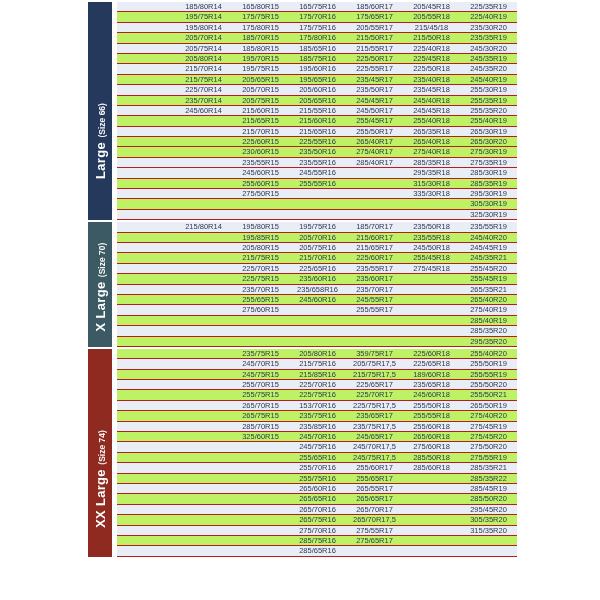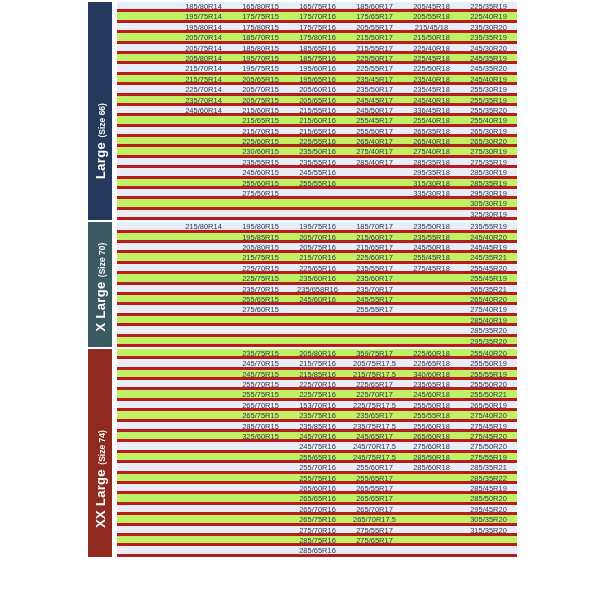--- a/index.html
+++ b/index.html
@@ -27,21 +27,21 @@
   .band-name { font-size: 13px; font-weight: bold; letter-spacing: .3px; }
   .band-size { font-size: 8.5px; font-weight: bold; opacity: .95; }
   .sec0 .band-text { --shift: -30px; }
   .sec1 .band-text { --shift: -2px; }
   .sec2 .band-text { --shift: -26px; }
   .grid { display: block; }
   .row {
     display: flex;
     height: 10.4px;
     box-sizing: border-box;
-    border-bottom: 3px solid #b91c1c;
+    border-bottom: 1px solid #b91c1c;
   }
   .row-a { background: #e9edf5; }
   .row-b { background: #bef264; }
   .cell {
     flex: none; width: 57px;
     font-size: 7.5px;
     line-height: 9.4px;
     text-align: center;
     white-space: nowrap;
     overflow: visible;
@@ -151,21 +151,21 @@
             <div class="cell">245/45R17</div>
             <div class="cell">245/40R18</div>
             <div class="cell">255/35R19</div>
           </div>
           <div class="row row-a">
             <div class="cell c-empty"></div>
             <div class="cell">245/60R14</div>
             <div class="cell">215/60R15</div>
             <div class="cell">215/55R16</div>
             <div class="cell">245/50R17</div>
-            <div class="cell">336/45R18</div>
+            <div class="cell">245/45R18</div>
             <div class="cell">255/35R20</div>
           </div>
           <div class="row row-b">
             <div class="cell c-empty"></div>
             <div class="cell"></div>
             <div class="cell">215/65R15</div>
             <div class="cell">215/60R16</div>
             <div class="cell">255/45R17</div>
             <div class="cell">255/40R18</div>
             <div class="cell">255/40R19</div>
@@ -398,21 +398,21 @@
             <div class="cell">205/75R17,5</div>
             <div class="cell">225/65R18</div>
             <div class="cell">255/50R19</div>
           </div>
           <div class="row row-b">
             <div class="cell c-empty"></div>
             <div class="cell"></div>
             <div class="cell">245/75R15</div>
             <div class="cell">215/85R16</div>
             <div class="cell">215/75R17,5</div>
-            <div class="cell">340/60R18</div>
+            <div class="cell">189/60R18</div>
             <div class="cell">255/55R19</div>
           </div>
           <div class="row row-a">
             <div class="cell c-empty"></div>
             <div class="cell"></div>
             <div class="cell">255/70R15</div>
             <div class="cell">225/70R16</div>
             <div class="cell">225/65R17</div>
             <div class="cell">235/65R18</div>
             <div class="cell">255/50R20</div>

